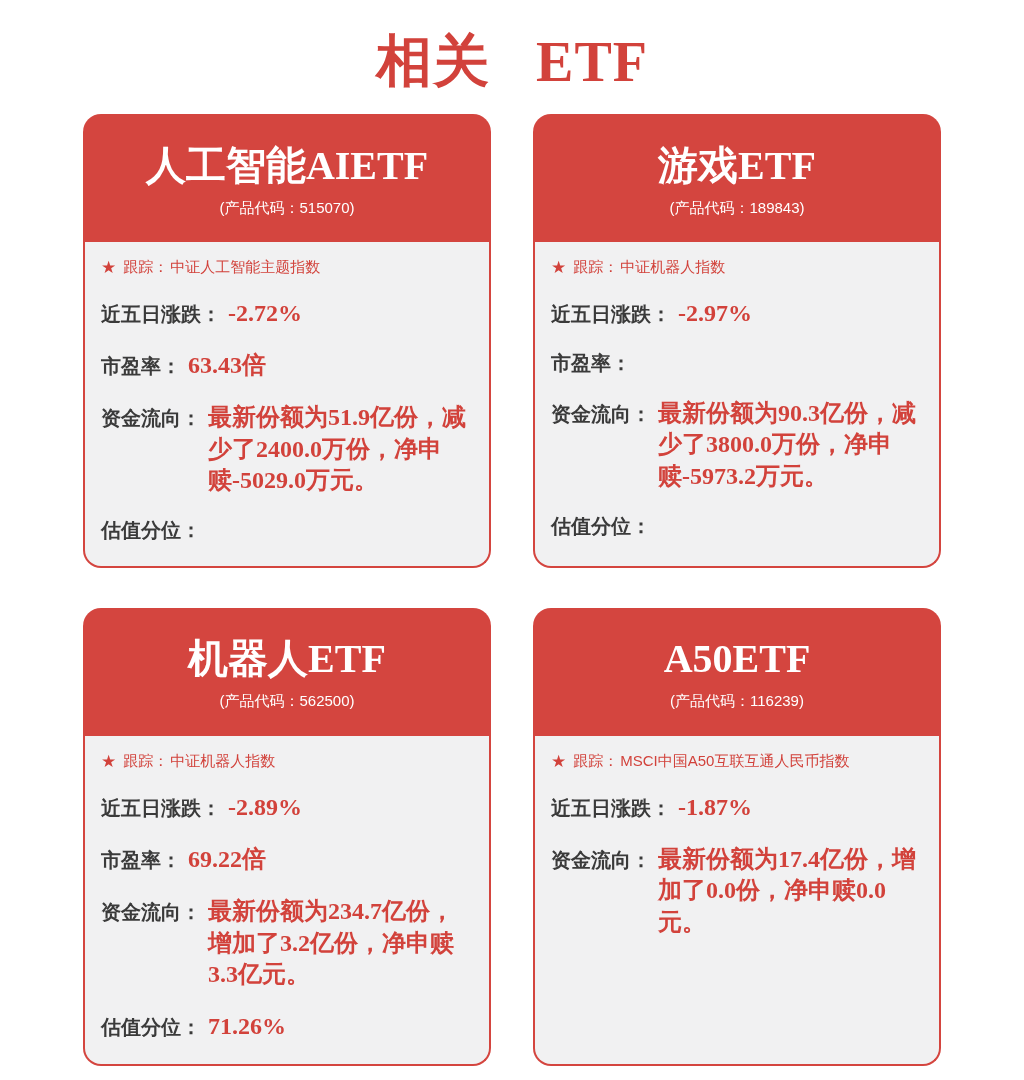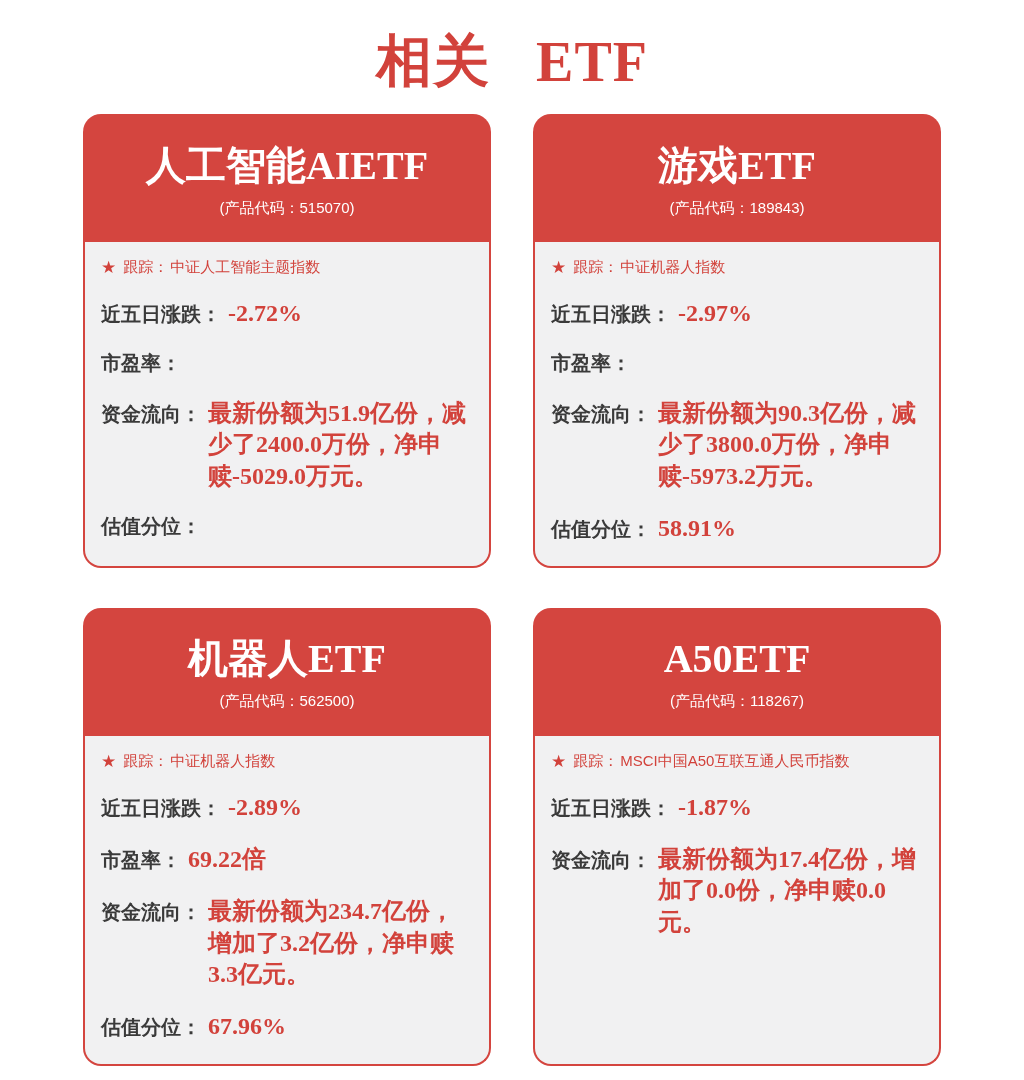--- a/index.html
+++ b/index.html
@@ -109,20 +109,21 @@
         <span class="track-index">中证人工智能主题指数</span>
       </div>
       <div>
   <div class="metric-row">
     <span class="metric-label">近五日涨跌：</span>
     <span class="metric-value">-2.72%</span>
   </div>
 
   <div class="metric-row">
     <span class="metric-label">市盈率：</span>
+    <span class="metric-value">63.43倍</span>
   </div>
 
   <div class="metric-row">
     <span class="metric-label">资金流向：</span>
     <span class="metric-value">最新份额为51.9亿份，减少了2400.0万份，净申赎-5029.0万元。</span>
   </div>
 
   <div class="metric-row">
     <span class="metric-label">估值分位：</span>
   </div>
@@ -151,21 +152,20 @@
     <span class="metric-label">市盈率：</span>
   </div>
 
   <div class="metric-row">
     <span class="metric-label">资金流向：</span>
     <span class="metric-value">最新份额为90.3亿份，减少了3800.0万份，净申赎-5973.2万元。</span>
   </div>
 
   <div class="metric-row">
     <span class="metric-label">估值分位：</span>
-    <span class="metric-value">58.91%</span>
   </div>
 </div>
     </div>
   </section>
 
   <section class="card">
     <header class="card-header">
       <div class="card-title"><span>机器人</span><span class="latin">ETF</span></div>
       <div class="card-code">(产品代码：562500)</div>
     </header>
@@ -186,30 +186,30 @@
     <span class="metric-value">69.22倍</span>
   </div>
 
   <div class="metric-row">
     <span class="metric-label">资金流向：</span>
     <span class="metric-value">最新份额为234.7亿份，增加了3.2亿份，净申赎3.3亿元。</span>
   </div>
 
   <div class="metric-row">
     <span class="metric-label">估值分位：</span>
-    <span class="metric-value">67.96%</span>
+    <span class="metric-value">71.26%</span>
   </div>
 </div>
     </div>
   </section>
 
   <section class="card">
     <header class="card-header">
       <div class="card-title"><span></span><span class="latin">A50ETF</span></div>
-      <div class="card-code">(产品代码：118267)</div>
+      <div class="card-code">(产品代码：116239)</div>
     </header>
     <div class="card-body">
       <div class="track-row">
         <span class="star">★</span>
         <span class="track-label">跟踪：</span>
         <span class="track-index">MSCI中国A50互联互通人民币指数</span>
       </div>
       <div>
   <div class="metric-row">
     <span class="metric-label">近五日涨跌：</span>

